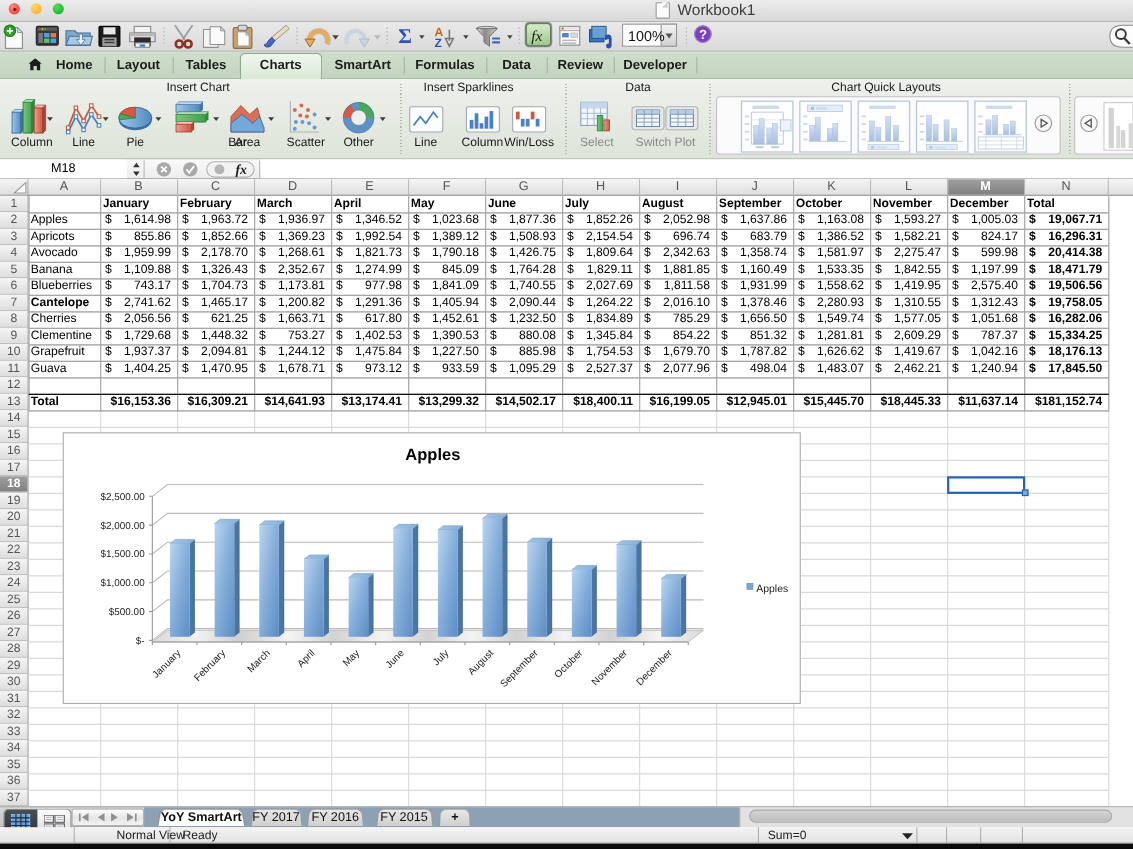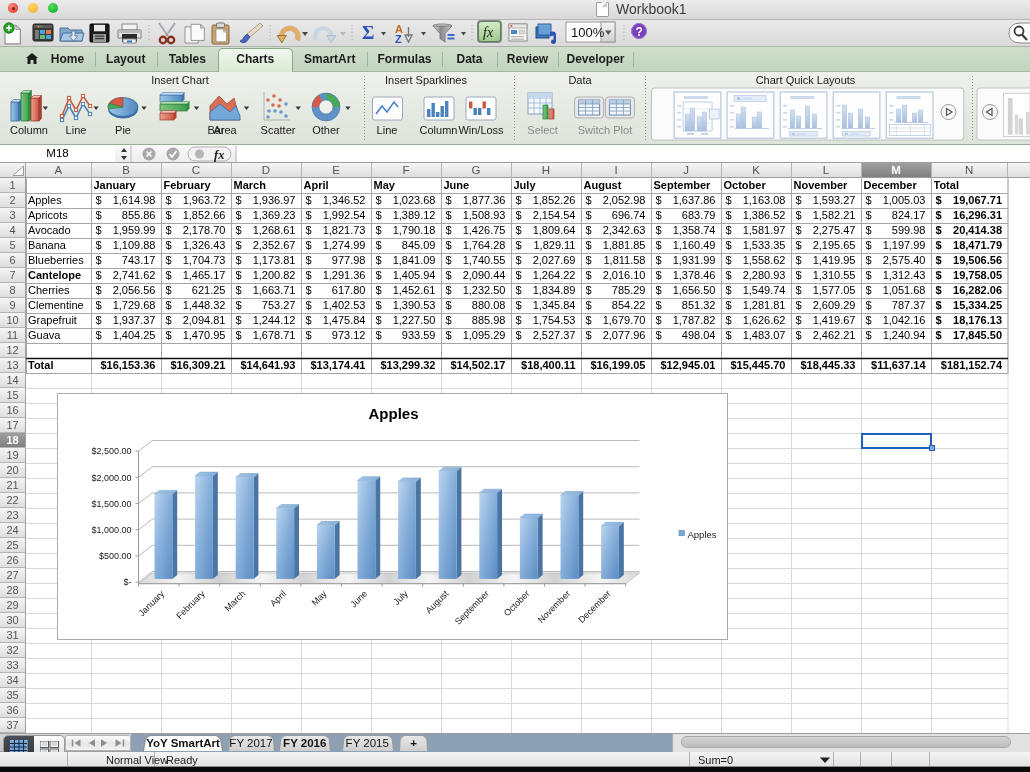--- a/index.html
+++ b/index.html
@@ -830,21 +830,21 @@
 <div class="cell money" style="left:651.5px;top:238px;width:70px;height:15px;">
       <span class="d">$</span>
       <span class="v">1,160.49</span>
     </div>
 <div class="cell money" style="left:721.5px;top:238px;width:70px;height:15px;">
       <span class="d">$</span>
       <span class="v">1,533.35</span>
     </div>
 <div class="cell money" style="left:791.5px;top:238px;width:70px;height:15px;">
       <span class="d">$</span>
-      <span class="v">2,195.65</span>
+      <span class="v">1,842.55</span>
     </div>
 <div class="cell money" style="left:861.5px;top:238px;width:70px;height:15px;">
       <span class="d">$</span>
       <span class="v">1,197.99</span>
     </div>
 <div class="cell money b" style="left:931.5px;top:238px;width:76.5px;height:15px;">
       <span class="d">$</span>
       <span class="v">18,471.79</span>
     </div>
 <div class="cell" style="left:28px;top:253px;width:62px;">Blueberries</div>
@@ -1312,21 +1312,21 @@
         <path d="M33 3.2 L39 7 L33 10.8 Z"></path>
         <path d="M47.5 3.2 L53.5 7 L47.5 10.8 Z"></path>
         <path d="M55.5 3.5 v7" stroke="#8e8e8e" stroke-width="1.5"></path>
       </g>
     </svg>
 <div class="abs" style="left:143px;top:734px;width:80px;height:17px;background:#ffffff;border:1px solid #8a8a8a;border-bottom:none;border-radius:6px 6px 0 0;box-sizing:border-box;transform:perspective(12px) rotateX(3deg);transform-origin:bottom;"></div>
 <div class="abs" style="left:143px;top:736.5px;width:80px;text-align:center;font-size:11.5px;font-weight:bold;color:#111;">YoY SmartArt</div>
 <div class="abs" style="left:227.5px;top:734px;width:47px;height:17px;background:linear-gradient(#e8e8e8,#cfcfcf);border:1px solid #9a9a9a;border-bottom:none;border-radius:6px 6px 0 0;box-sizing:border-box;transform:perspective(12px) rotateX(3deg);transform-origin:bottom;"></div>
 <div class="abs" style="left:227.5px;top:736.5px;width:47px;text-align:center;font-size:11.5px;font-weight:normal;color:#111;">FY 2017</div>
 <div class="abs" style="left:279px;top:734px;width:51.5px;height:17px;background:linear-gradient(#e8e8e8,#cfcfcf);border:1px solid #9a9a9a;border-bottom:none;border-radius:6px 6px 0 0;box-sizing:border-box;transform:perspective(12px) rotateX(3deg);transform-origin:bottom;"></div>
-<div class="abs" style="left:279px;top:736.5px;width:51.5px;text-align:center;font-size:11.5px;font-weight:bold;color:#111;">FY 2016</div>
+<div class="abs" style="left:279px;top:736.5px;width:51.5px;text-align:center;font-size:11.5px;font-weight:normal;color:#111;">FY 2016</div>
 <div class="abs" style="left:341.5px;top:734px;width:51.5px;height:17px;background:linear-gradient(#e8e8e8,#cfcfcf);border:1px solid #9a9a9a;border-bottom:none;border-radius:6px 6px 0 0;box-sizing:border-box;transform:perspective(12px) rotateX(3deg);transform-origin:bottom;"></div>
 <div class="abs" style="left:341.5px;top:736.5px;width:51.5px;text-align:center;font-size:11.5px;font-weight:normal;color:#111;">FY 2015</div>
 <div class="abs" style="left:399px;top:734px;width:29px;height:17px;background:linear-gradient(#e8e8e8,#cfcfcf);border:1px solid #9a9a9a;border-bottom:none;border-radius:6px 6px 0 0;box-sizing:border-box;transform:perspective(12px) rotateX(3deg);transform-origin:bottom;"></div>
 <div class="abs" style="left:399px;top:736.5px;width:29px;text-align:center;font-size:11.5px;font-weight:bold;color:#111;">+</div>
 <div class="abs" style="left:3px;top:735px;width:62px;height:26px;background:linear-gradient(#fdfdfd,#d8d8d8);border:1px solid #9a9a9a;border-radius:5px;box-sizing:border-box;"></div>
 <div class="abs" style="left:4px;top:736px;width:30px;height:24px;background:linear-gradient(#4a4f56,#2e3338);border-radius:4px 0 0 4px;"></div>
 <svg class="abs" style="left:10px;top:740px;" width="18" height="16" viewBox="0 0 18 16">
       <rect x="0" y="0" width="17" height="14" fill="#6aa0dc" stroke="#9cc4ec"></rect>
       <g stroke="#1e2a38" stroke-width="1">
         <line x1="0" y1="3.5" x2="17" y2="3.5"></line>

